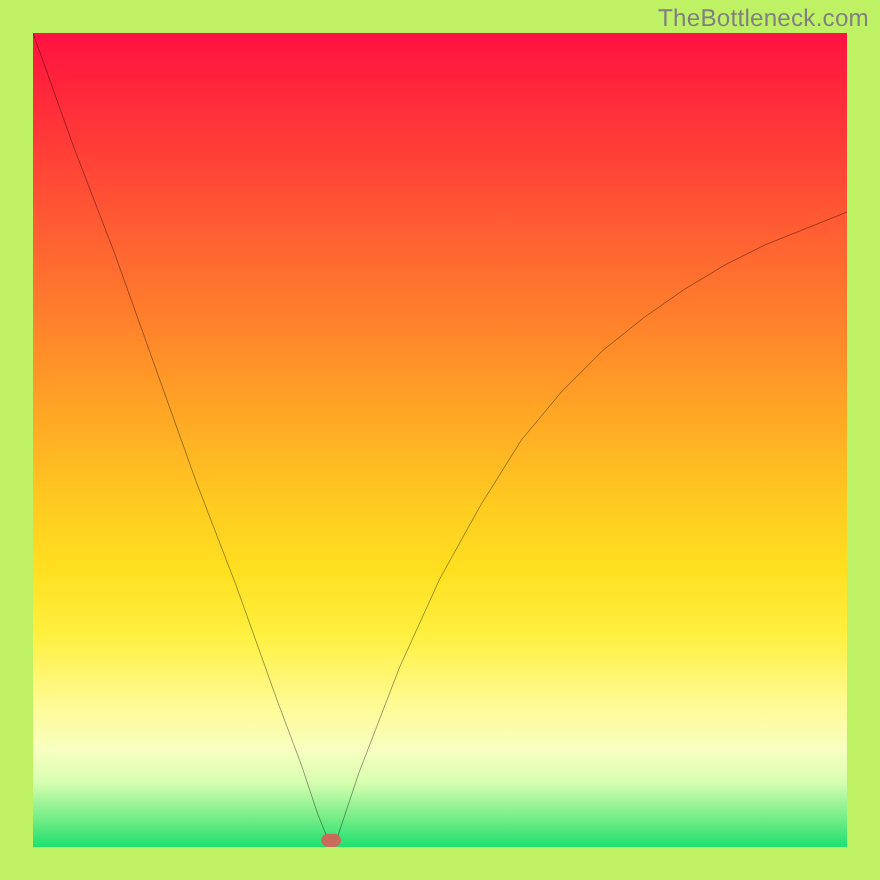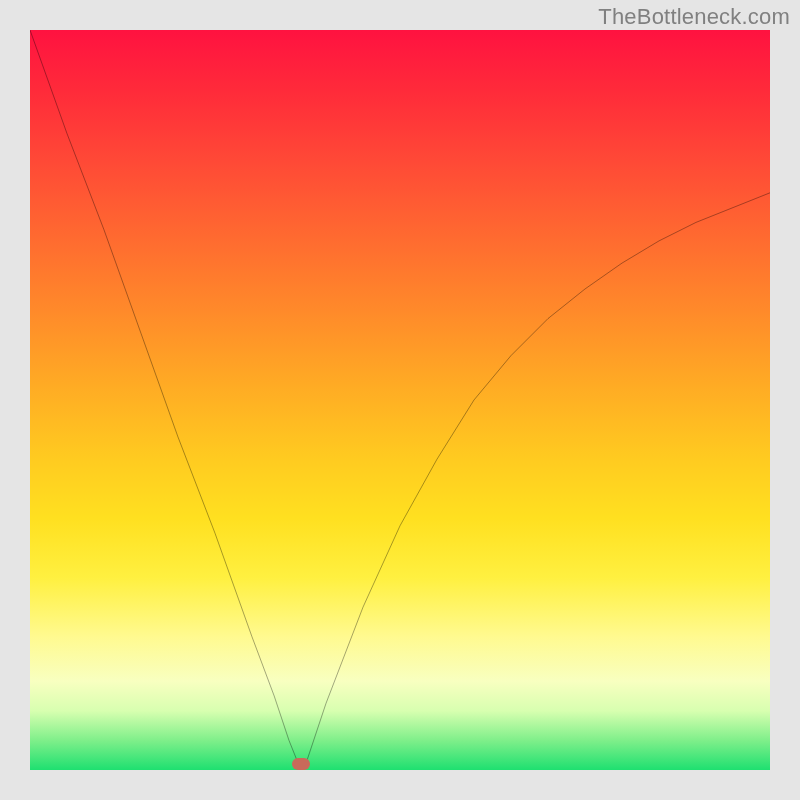--- a/index.html
+++ b/index.html
@@ -9,21 +9,21 @@
     height: 800px;
     background: #000;
     overflow: hidden;
   }
   .frame {
     position: absolute;
     left: 0;
     top: 0;
     width: 800px;
     height: 800px;
-    background: #e5e5e5;
+    background: #bef264;
   }
   .plot-area {
     position: absolute;
     left: 30px;
     top: 30px;
     width: 740px;
     height: 740px;
     
     background: linear-gradient(to bottom,
       #ff1240 0%,

